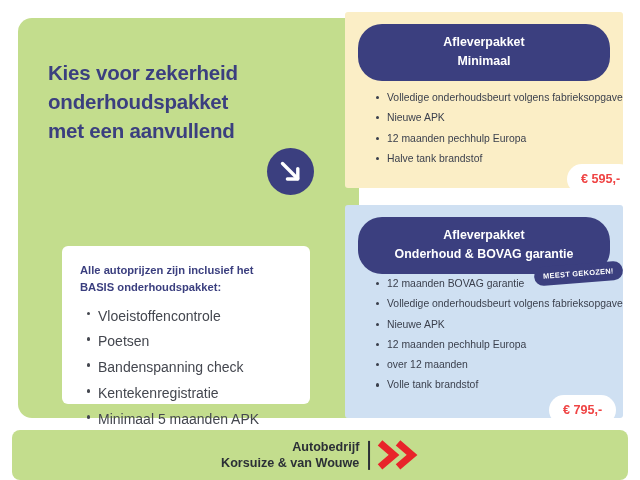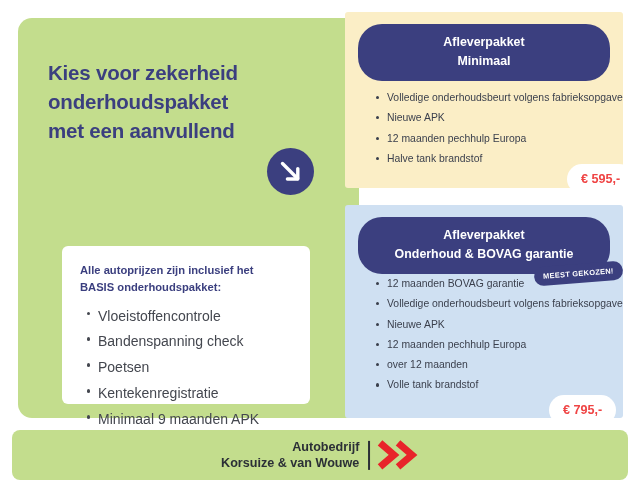--- a/index.html
+++ b/index.html
@@ -250,24 +250,24 @@
     </svg>
   </div>
 
   <div class="white-card">
     <div class="white-card-title">
       <span>Alle autoprijzen zijn inclusief het</span>
       <span>BASIS onderhoudspakket:</span>
     </div>
     <ul class="basis-list">
       <li>Vloeistoffencontrole</li>
+      <li>Poetsen</li>
       <li>Bandenspanning check</li>
-      <li>Poetsen</li>
       <li>Kentekenregistratie</li>
-      <li>Minimaal 9 maanden APK</li>
+      <li>Minimaal 5 maanden APK</li>
     </ul>
   </div>
 </div>
 
 <div class="pkg-card cream">
   <div class="pkg-title">
     <span>Afleverpakket</span>
     <span>Minimaal</span>
   </div>
   <ul class="pkg-list">

